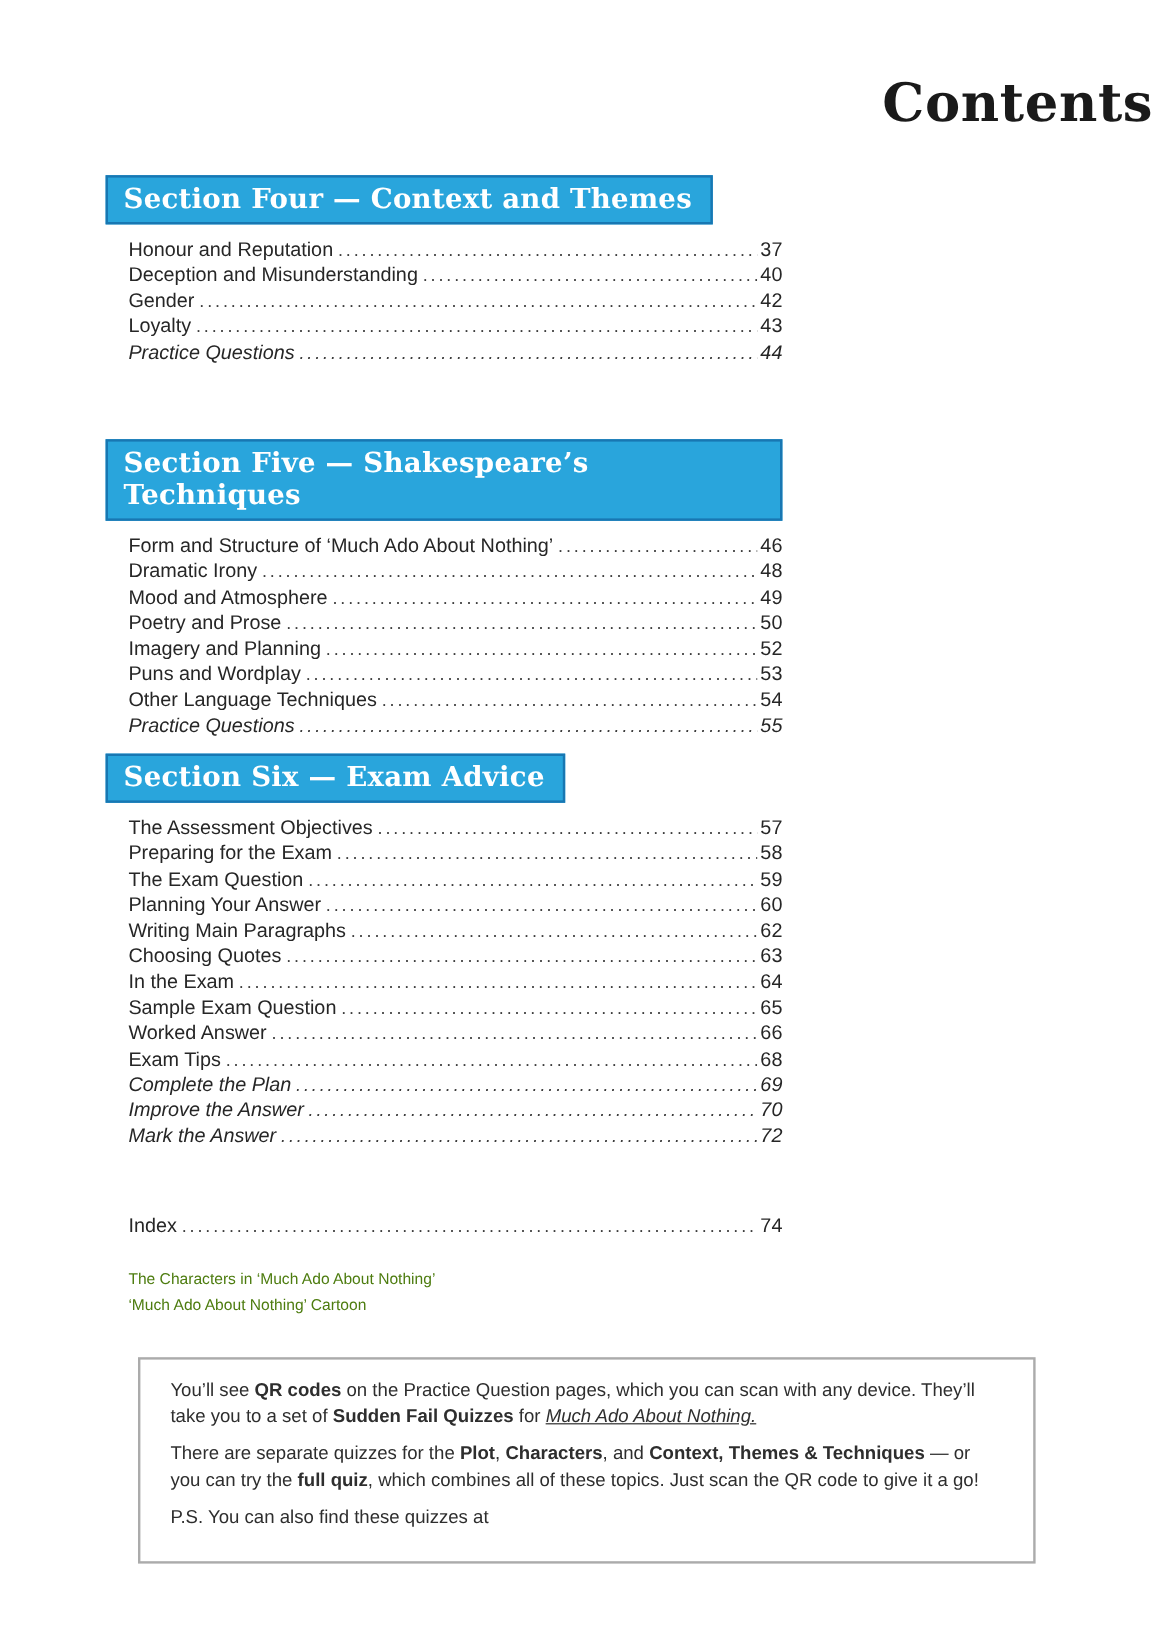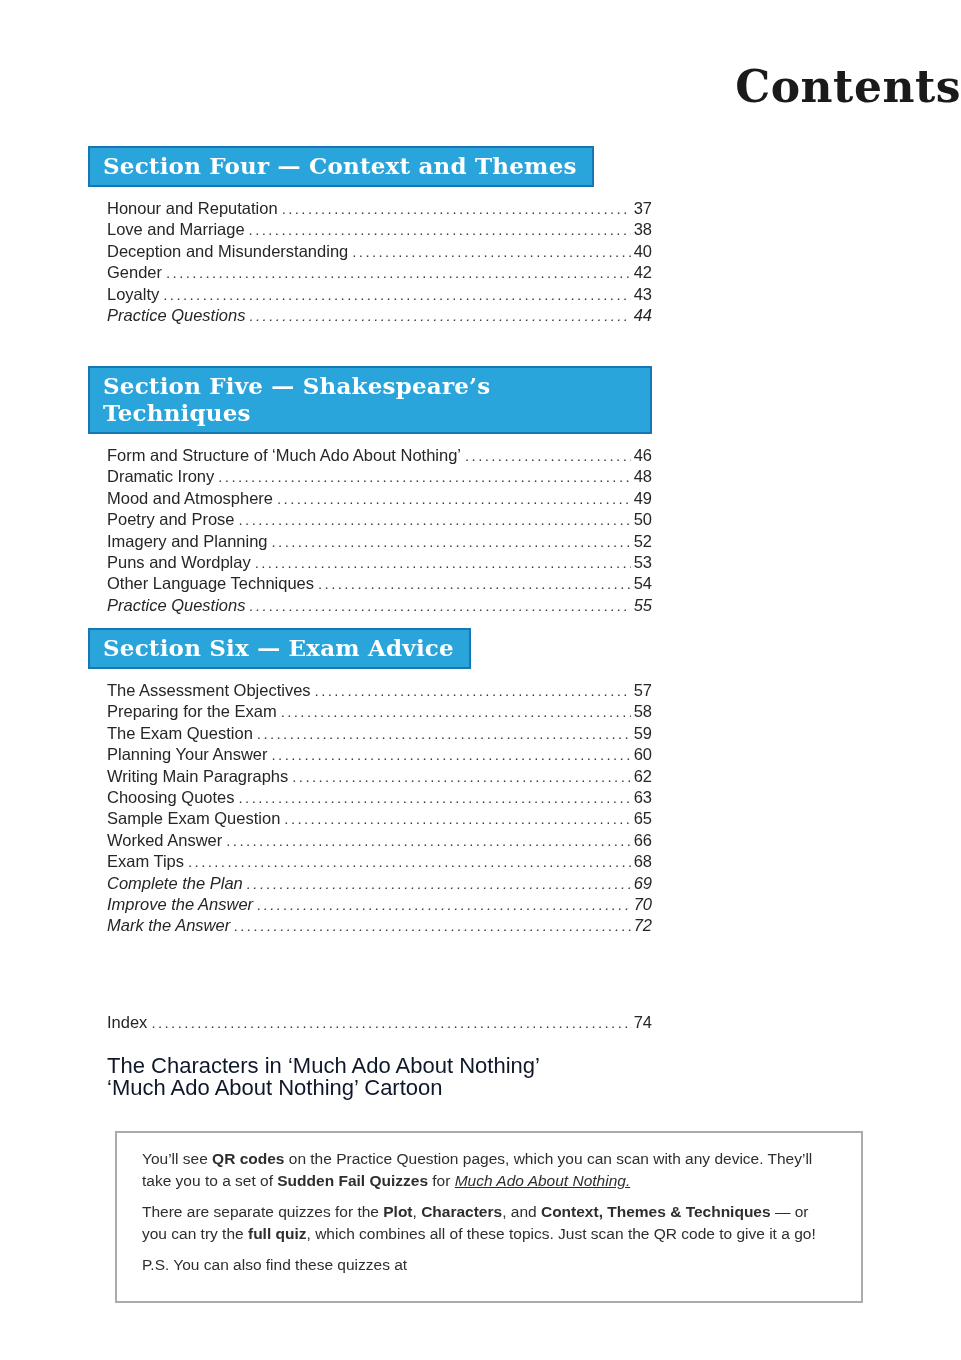--- a/index.html
+++ b/index.html
@@ -65,21 +65,21 @@
   }
   .leader::after {
     content: "....................................................................................................................................";
   }
   .toc-page { white-space: nowrap; }
 
   
   .index-block { position: absolute; left: 107px; top: 1012px; width: 545px; }
   .unnumbered-block {
     position: absolute; left: 107px; top: 1055px;
-    font-size: 22px; line-height: 22px; color: #0f172a;
+    font-size: 13px; line-height: 22px; color: #4d7c0f;
   }
 
   
   .qr-box {
     position: absolute;
     left: 115px; top: 1131px;
     width: 748px; height: 172px;
     box-sizing: border-box;
     border: 2px solid #ababab;
     background: #ffffff;
@@ -129,25 +129,20 @@
     <div class="sec-header">
       <span>Section Four — Context and Themes</span>
     </div>
     <div class="toc-list">
         <div class="toc-row">
     <span class="toc-label">Honour and Reputation</span>
     <span class="leader"></span>
     <span class="toc-page">37</span>
   </div>
         <div class="toc-row">
-    <span class="toc-label">Love and Marriage</span>
-    <span class="leader"></span>
-    <span class="toc-page">38</span>
-  </div>
-        <div class="toc-row">
     <span class="toc-label">Deception and Misunderstanding</span>
     <span class="leader"></span>
     <span class="toc-page">40</span>
   </div>
         <div class="toc-row">
     <span class="toc-label">Gender</span>
     <span class="leader"></span>
     <span class="toc-page">42</span>
   </div>
         <div class="toc-row">
@@ -238,20 +233,25 @@
   </div>
         <div class="toc-row">
     <span class="toc-label">Writing Main Paragraphs</span>
     <span class="leader"></span>
     <span class="toc-page">62</span>
   </div>
         <div class="toc-row">
     <span class="toc-label">Choosing Quotes</span>
     <span class="leader"></span>
     <span class="toc-page">63</span>
+  </div>
+        <div class="toc-row">
+    <span class="toc-label">In the Exam</span>
+    <span class="leader"></span>
+    <span class="toc-page">64</span>
   </div>
         <div class="toc-row">
     <span class="toc-label">Sample Exam Question</span>
     <span class="leader"></span>
     <span class="toc-page">65</span>
   </div>
         <div class="toc-row">
     <span class="toc-label">Worked Answer</span>
     <span class="leader"></span>
     <span class="toc-page">66</span>

